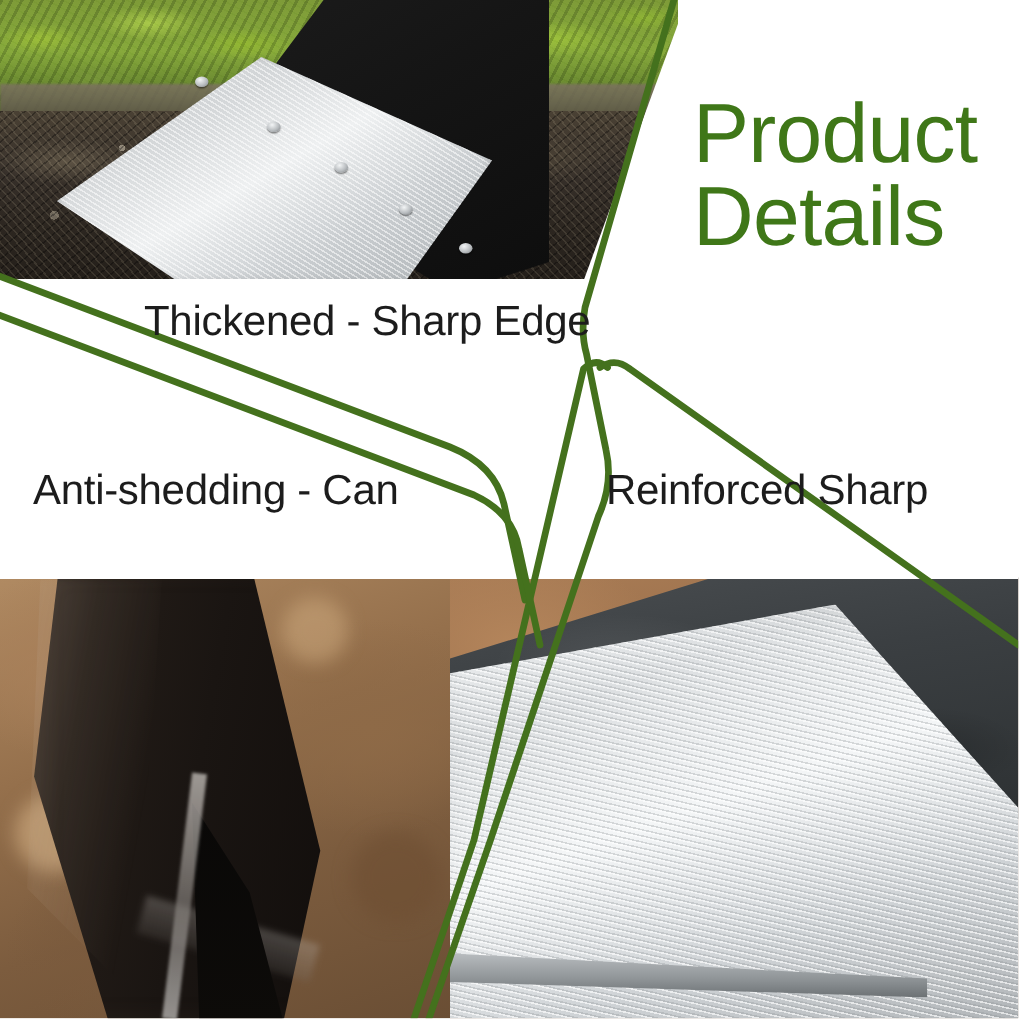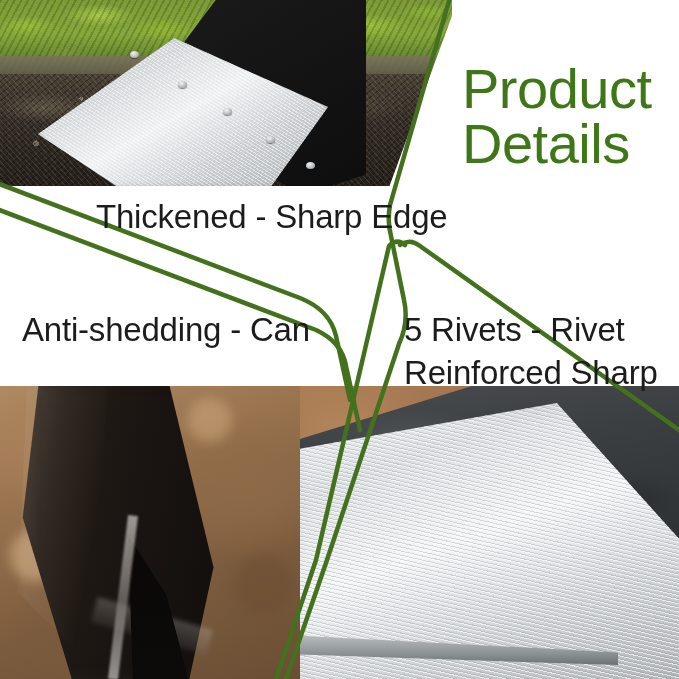--- a/index.html
+++ b/index.html
@@ -242,21 +242,21 @@
     font-size: 56px;
     font-weight: 400;
     letter-spacing: -0.5px;
     font-family: "Liberation Sans", sans-serif;
   }
   #title .t-line { display: block; white-space: nowrap; }
 
   .caption {
     position: absolute;
     color: #1c1c1c;
-    font-size: 33px;
+    font-size: 28px;
     font-weight: 400;
     line-height: 1.30;
     letter-spacing: -0.2px;
     white-space: nowrap;
     font-family: "Liberation Sans", sans-serif;
   }
   #cap-top    { left: 96px;  top: 196px; }
   #cap-left   { left: 22px;  top: 309px; text-align: right; }
   #cap-right  { left: 404px; top: 309px; }
   .caption .c-line { display: block; }
@@ -323,17 +323,16 @@
 
   <div class="caption" id="cap-top">
     <span class="c-line">Thickened - Sharp Edge</span>
   </div>
 
   <div class="caption" id="cap-left">
     <span class="c-line">Anti-shedding - Can</span>
   </div>
 
   <div class="caption" id="cap-right">
-    <span class="c-line">5 Rivets - Rivet</span>
     <span class="c-line">Reinforced Sharp</span>
   </div>
 
 </div>
 
 </body></html>

